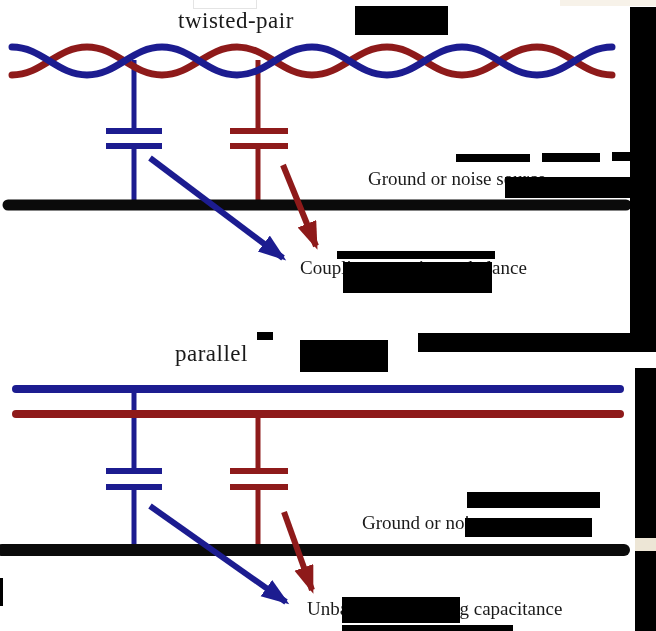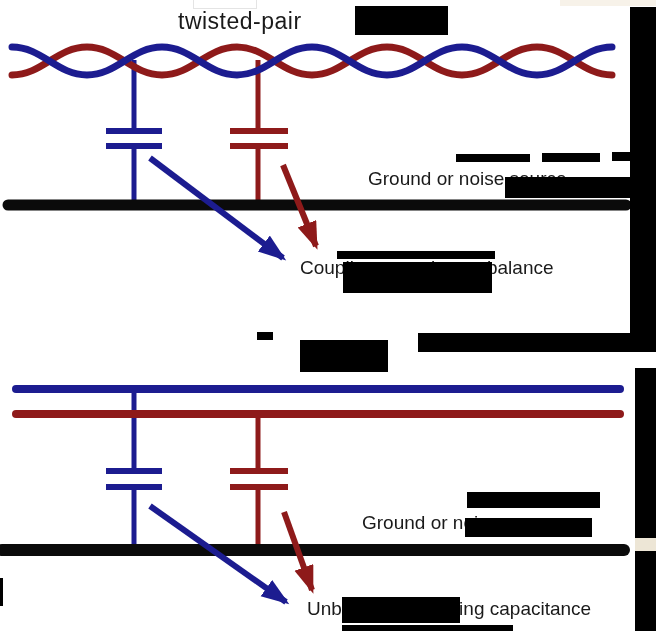--- a/index.html
+++ b/index.html
@@ -1,19 +1,19 @@
 <!DOCTYPE html>
 <html style="--wire-blue: #1c1c90; --wire-red: #8e1a1a; --ink: #1a1a1a; --redaction: #000000; --background: #ffffff;"><head>
 <meta charset="utf-8">
 <style>
   html,body{margin:0;padding:0;background:#fff;}
   #stage{
     position:relative;width:656px;height:631px;overflow:hidden;
     background:var(--background,#fff);
-    font-family:Liberation Sans, sans-serif;
+    font-family:Liberation Serif, serif;
     color:var(--ink,#111);
   }
   #wires{position:absolute;left:0;top:0;z-index:1;}
   .label{position:absolute;z-index:2;white-space:nowrap;line-height:1.15;}
   .title{font-size:23px;letter-spacing:.5px;}
   .small{font-size:19px;}
   .redact{position:absolute;background:var(--redaction,#000);z-index:3;}
   .artifact{position:absolute;z-index:0;}
   .wire-blue{stroke:var(--wire-blue,#1c1c90);fill:none;}
   .wire-red{stroke:var(--wire-red,#8e1a1a);fill:none;}
@@ -81,20 +81,21 @@
     <line class="wire-blue" x1="150" y1="506" x2="286" y2="602" stroke-width="6" marker-end="url(#ah-blue)"></line>
     <line class="wire-red" x1="284" y1="512" x2="312" y2="590" stroke-width="6" marker-end="url(#ah-red)"></line>
   </svg>
 
   <div class="label title" style="left:178px;top:8px;">twisted-pair</div>
 
   <div class="label small" style="left:368px;top:168px;">Ground or noise source</div>
 
   <div class="label small" style="left:300px;top:257px;">Coupling capacitance balance</div>
 
+  <div class="label title" style="left:175px;top:341px;">parallel</div>
 
   <div class="label small" style="left:362px;top:512px;">Ground or noise source</div>
 
   <div class="label small" style="left:307px;top:598px;">Unbalanced coupling capacitance</div>
 
   <div class="redact" style="left:355px;top:6px;width:93px;height:29px;"></div>
   <div class="redact" style="left:630px;top:7px;width:26px;height:341px;"></div>
 
   <div class="redact" style="left:456px;top:154px;width:74px;height:8px;"></div>
   <div class="redact" style="left:542px;top:153px;width:58px;height:9px;"></div>

